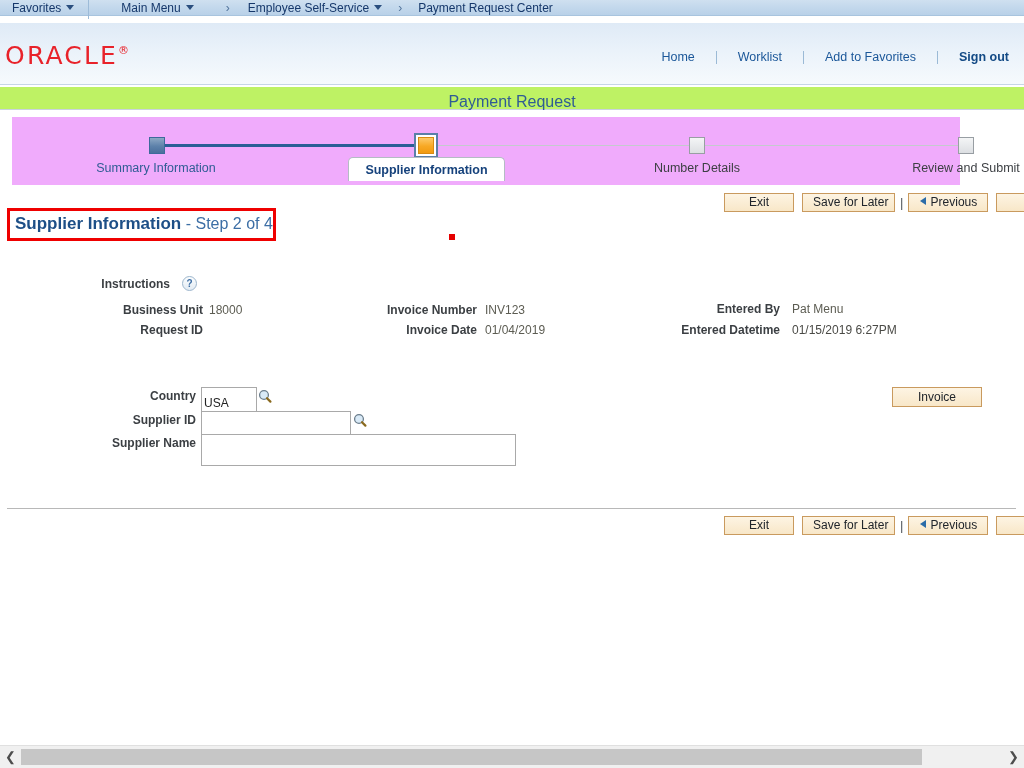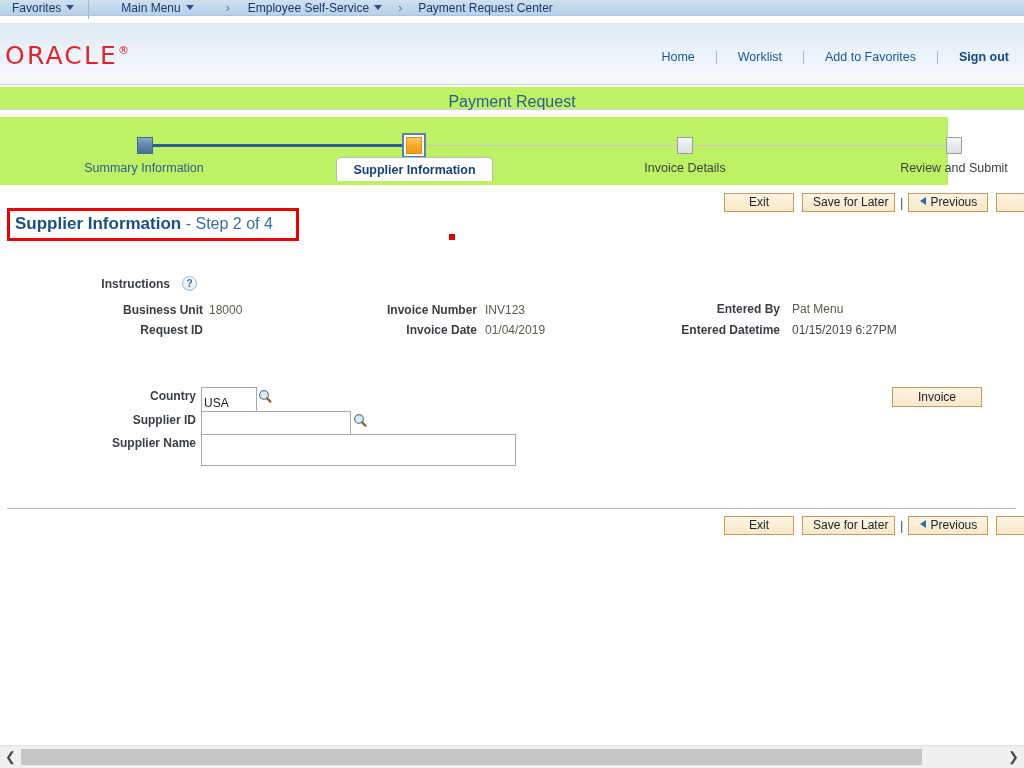--- a/index.html
+++ b/index.html
@@ -114,23 +114,23 @@
     position: absolute;
     left: 0; right: 0; top: 6px;
     text-align: center;
     font-size: 16px;
     color: #2f5c94;
   }
 
   
   .trainbar {
     position: absolute;
-    left: 0; top: 117px;
+    left: 12px; top: 117px;
     width: 948px; height: 68px;
-    background: #bef264;
+    background: #f0abfc;
     box-sizing: border-box;
   }
   .train-line {
     position: absolute;
     top: 27px;
     height: 3px;
   }
   .train-line.done { background: #2b5e96; }
   .train-line.todo { background: #c4cace; height: 1px; top: 28px; }
 
@@ -235,21 +235,21 @@
     position: absolute;
     display: flex;
     align-items: center;
   }
 
   
   .step-heading {
     position: absolute;
     left: 7px; top: 208px;
     border: 3px solid #ef0000;
-    padding: 3px 23px 4px 5px;
+    padding: 3px 0 4px 5px;
     box-sizing: border-box;
   }
   .step-heading .h1 {
     font-size: 17px;
     font-weight: bold;
     color: #1d4f87;
   }
   .step-heading .h2 {
     font-size: 16px;
     color: #3c6ea5;
@@ -400,21 +400,21 @@
     <div class="step-label" style="left:44px; width:200px;">Summary Information</div>
 
     <div class="step-node current-outer" style="left:402px;">
       <div class="inner"></div>
     </div>
     <div class="tab-active" style="left:336px; width:157px;">
       <span class="t">Supplier Information</span>
     </div>
 
     <div class="step-node todo" style="left:677px;"></div>
-    <div class="step-label inactive" style="left:585px; width:200px;">Invoice Details</div>
+    <div class="step-label inactive" style="left:585px; width:200px;">Number Details</div>
 
     <div class="step-node todo" style="left:946px;"></div>
     <div class="step-label inactive" style="left:854px; width:200px;">Review and Submit</div>
   </div>
 
   <div class="btnrow" style="left:724px; top:193px;">
     <div class="btn" style="width:70px;">Exit</div>
     <div style="width:8px;"></div>
     <div class="btn" style="width:93px;">Save for Later</div>
     <span class="btn-sep">|</span>

